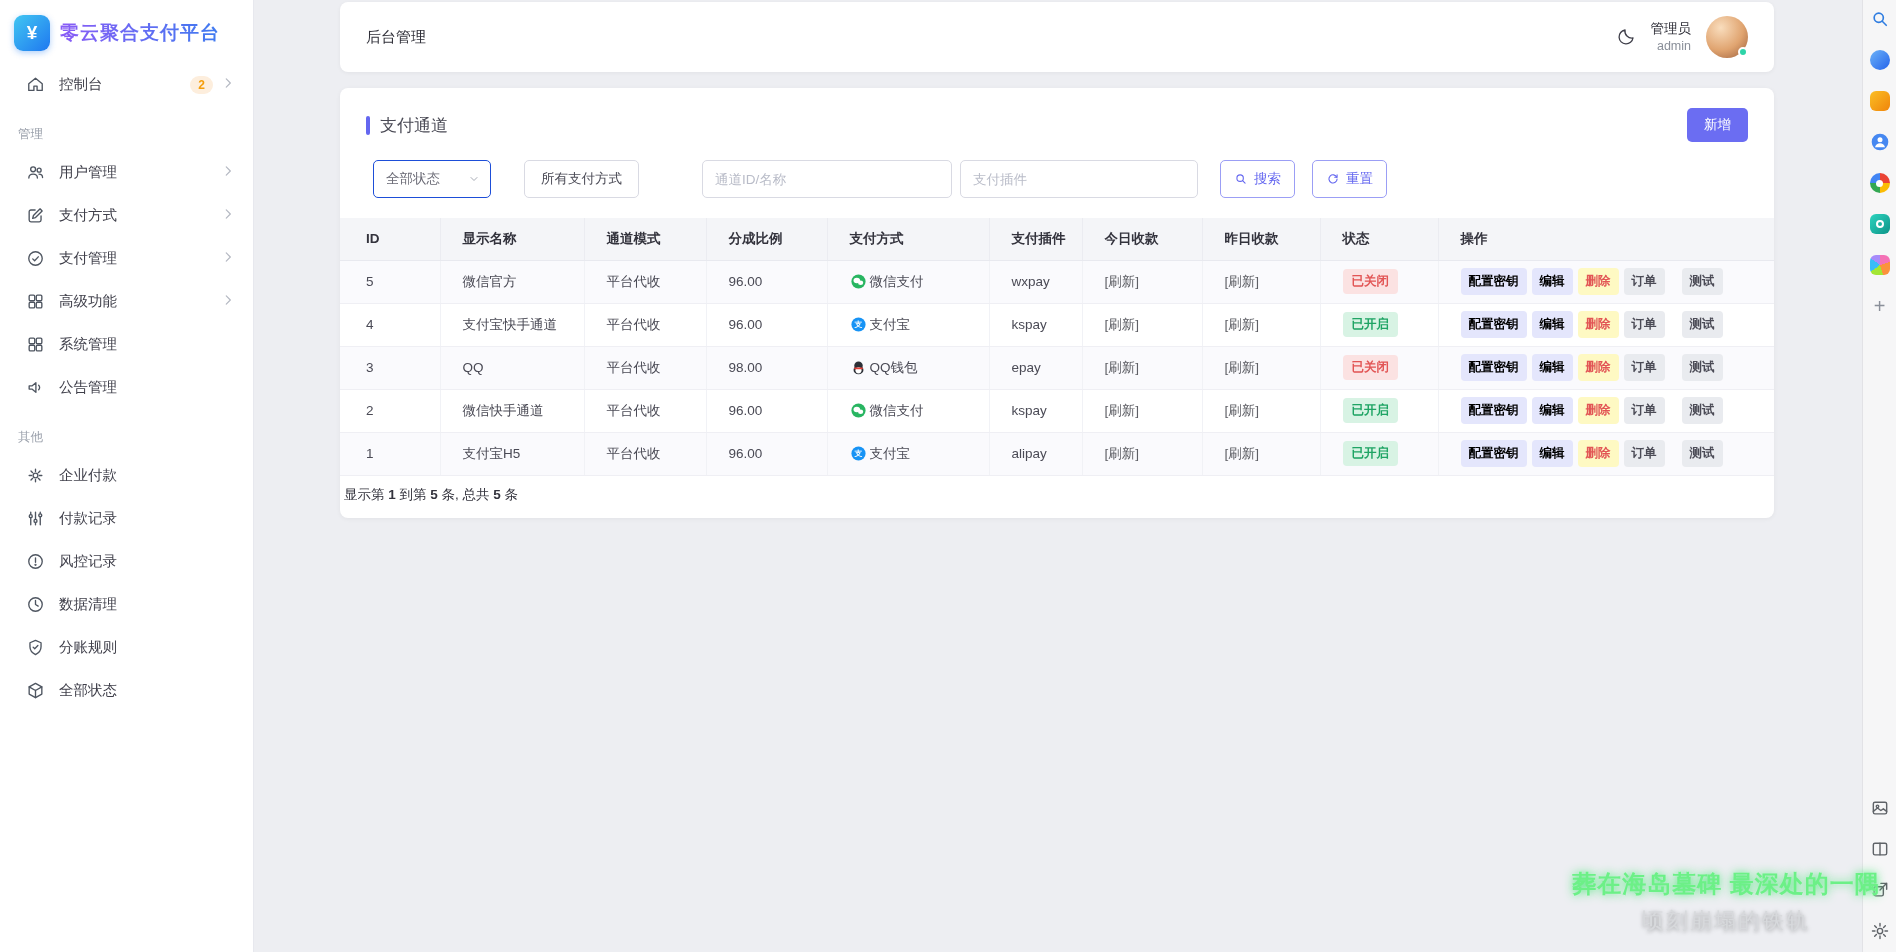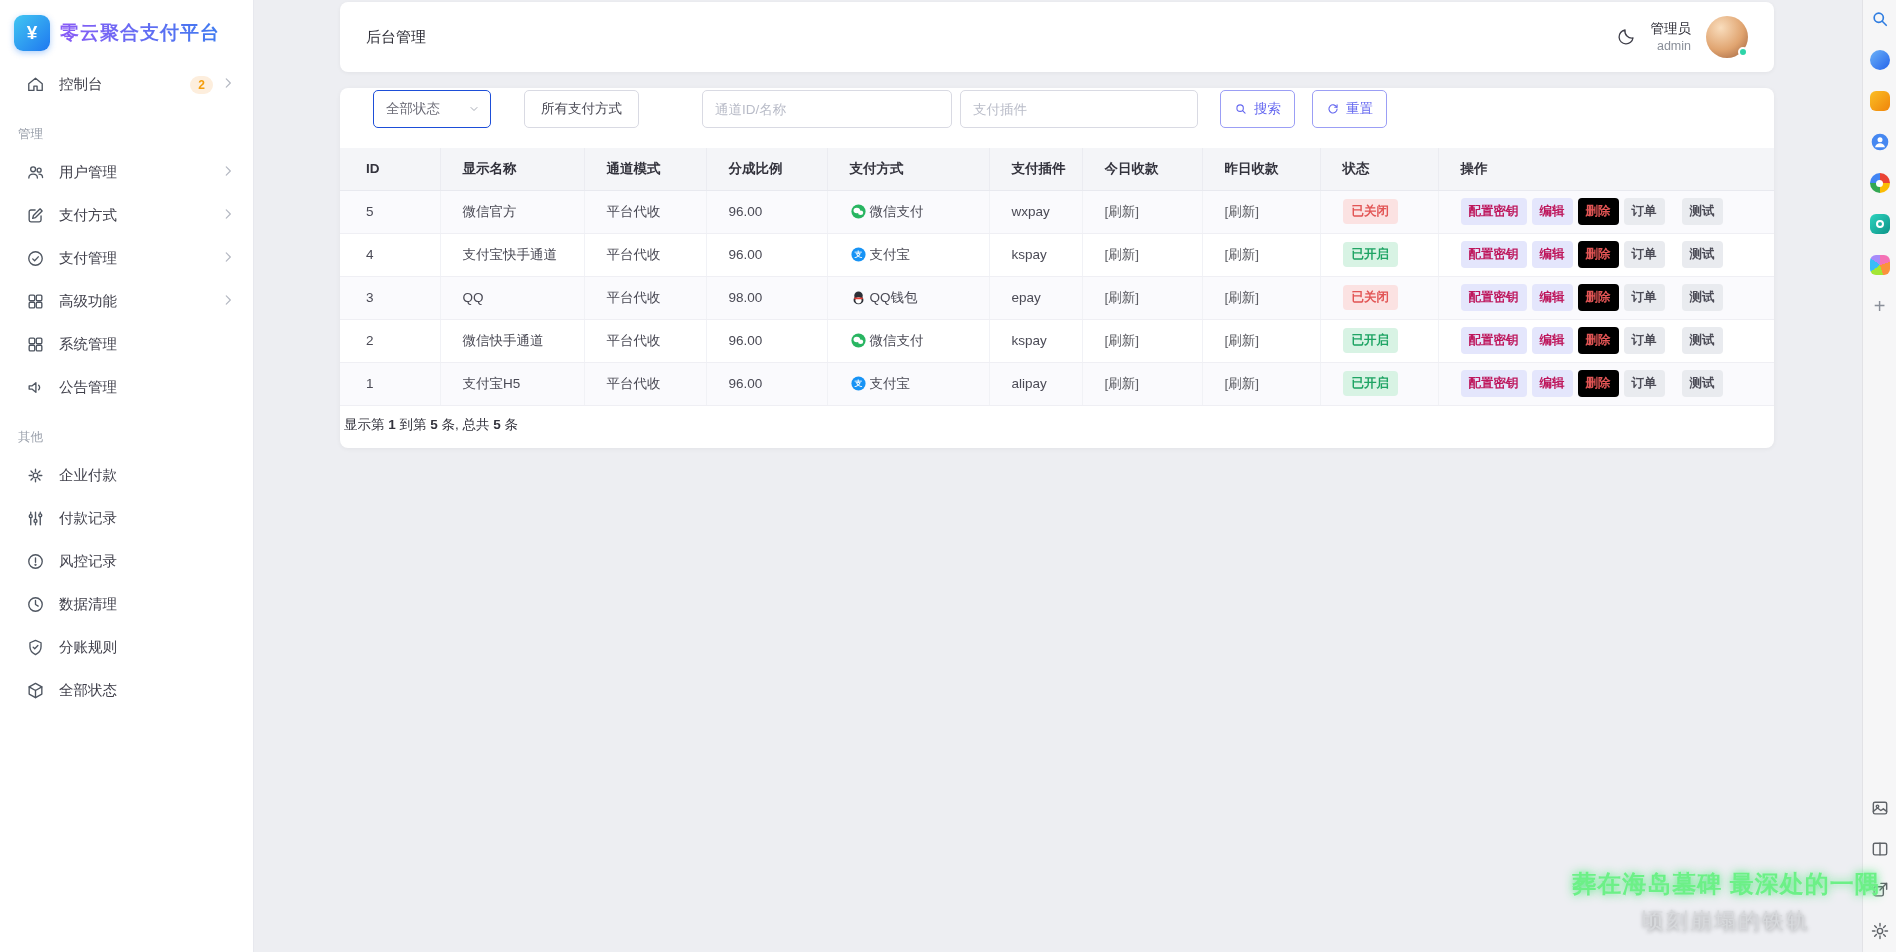--- a/index.html
+++ b/index.html
@@ -81,22 +81,22 @@
   tbody tr:nth-child(odd) { background:#fafafd; }
   th.c-id, td.c-id { padding-left:26px; }
   .pm { display:flex; align-items:center; gap:3px; }
   .pm-icon { width:17px; height:17px; flex:none; }
   .pm-icon svg { width:17px; height:17px; display:block; }
   .refresh { color:#5f6066; cursor:pointer; }
   .status { display:inline-block; font-size:12.5px; font-weight:bold; padding:4px 9px; border-radius:4px; }
   .status.closed { background:#fbe2e2; color:#e25555; }
   .status.open { background:#d8f3e4; color:#1fa464; }
   .ops button { border:none; border-radius:4px; font-size:12.5px; padding:5px 8px; margin-right:5px; cursor:pointer; font-weight:bold; }
-  .op-key,.op-edit { background:#e4e6fc; color:#be185d; }
-  .op-del { background:#000000; color:#e25555; }
+  .op-key,.op-edit { background:#e4e6fc; color:#000000; }
+  .op-del { background:#fef9c3; color:#e25555; }
   .op-order,.op-test { background:#e9ebef; color:#4b4b56; font-weight:normal; }
   .op-test { margin-left:12px; }
   .table-footer { font-size:13.5px; color:#33333d; padding:10px 0 10px 4px; }
   .table-footer b { font-weight:bold; }
 
   
   .lyrics { position:absolute; left:1252px; bottom:16px; width:440px; text-align:center; pointer-events:none; }
   .lyric1 { font-size:24px; font-weight:bold; color:#6cf087; letter-spacing:1px;
     text-shadow:0 0 10px rgba(60,230,110,.9), 0 0 2px rgba(255,255,255,.6); }
   .lyric2 { font-size:22px; color:#d7d9dc; margin-top:6px; letter-spacing:2px; text-shadow:0 1px 4px rgba(0,0,0,.35); }
@@ -270,20 +270,27 @@
           <div class="user-name">管理员</div>
           <div class="user-role">admin</div>
         </div>
         <div class="avatar">
             <span class="status-dot"></span>
           </div>
       </div>
     </header>
 
     <section class="card">
+      <div class="card-head">
+        <div class="card-title-wrap">
+          <span class="accent-bar"></span>
+          <h2 class="card-title">支付通道</h2>
+        </div>
+        <button class="btn-primary">新增</button>
+      </div>
 
       <div class="filters">
         <div class="select">
           <span>全部状态</span>
           <svg viewBox="0 0 24 24">
               <path d="M6 9l6 6 6-6"></path>
             </svg>
         </div>
         <button class="btn-plain">所有支付方式</button>
         <input class="filter-input in-channel" placeholder="通道ID/名称" style="">

